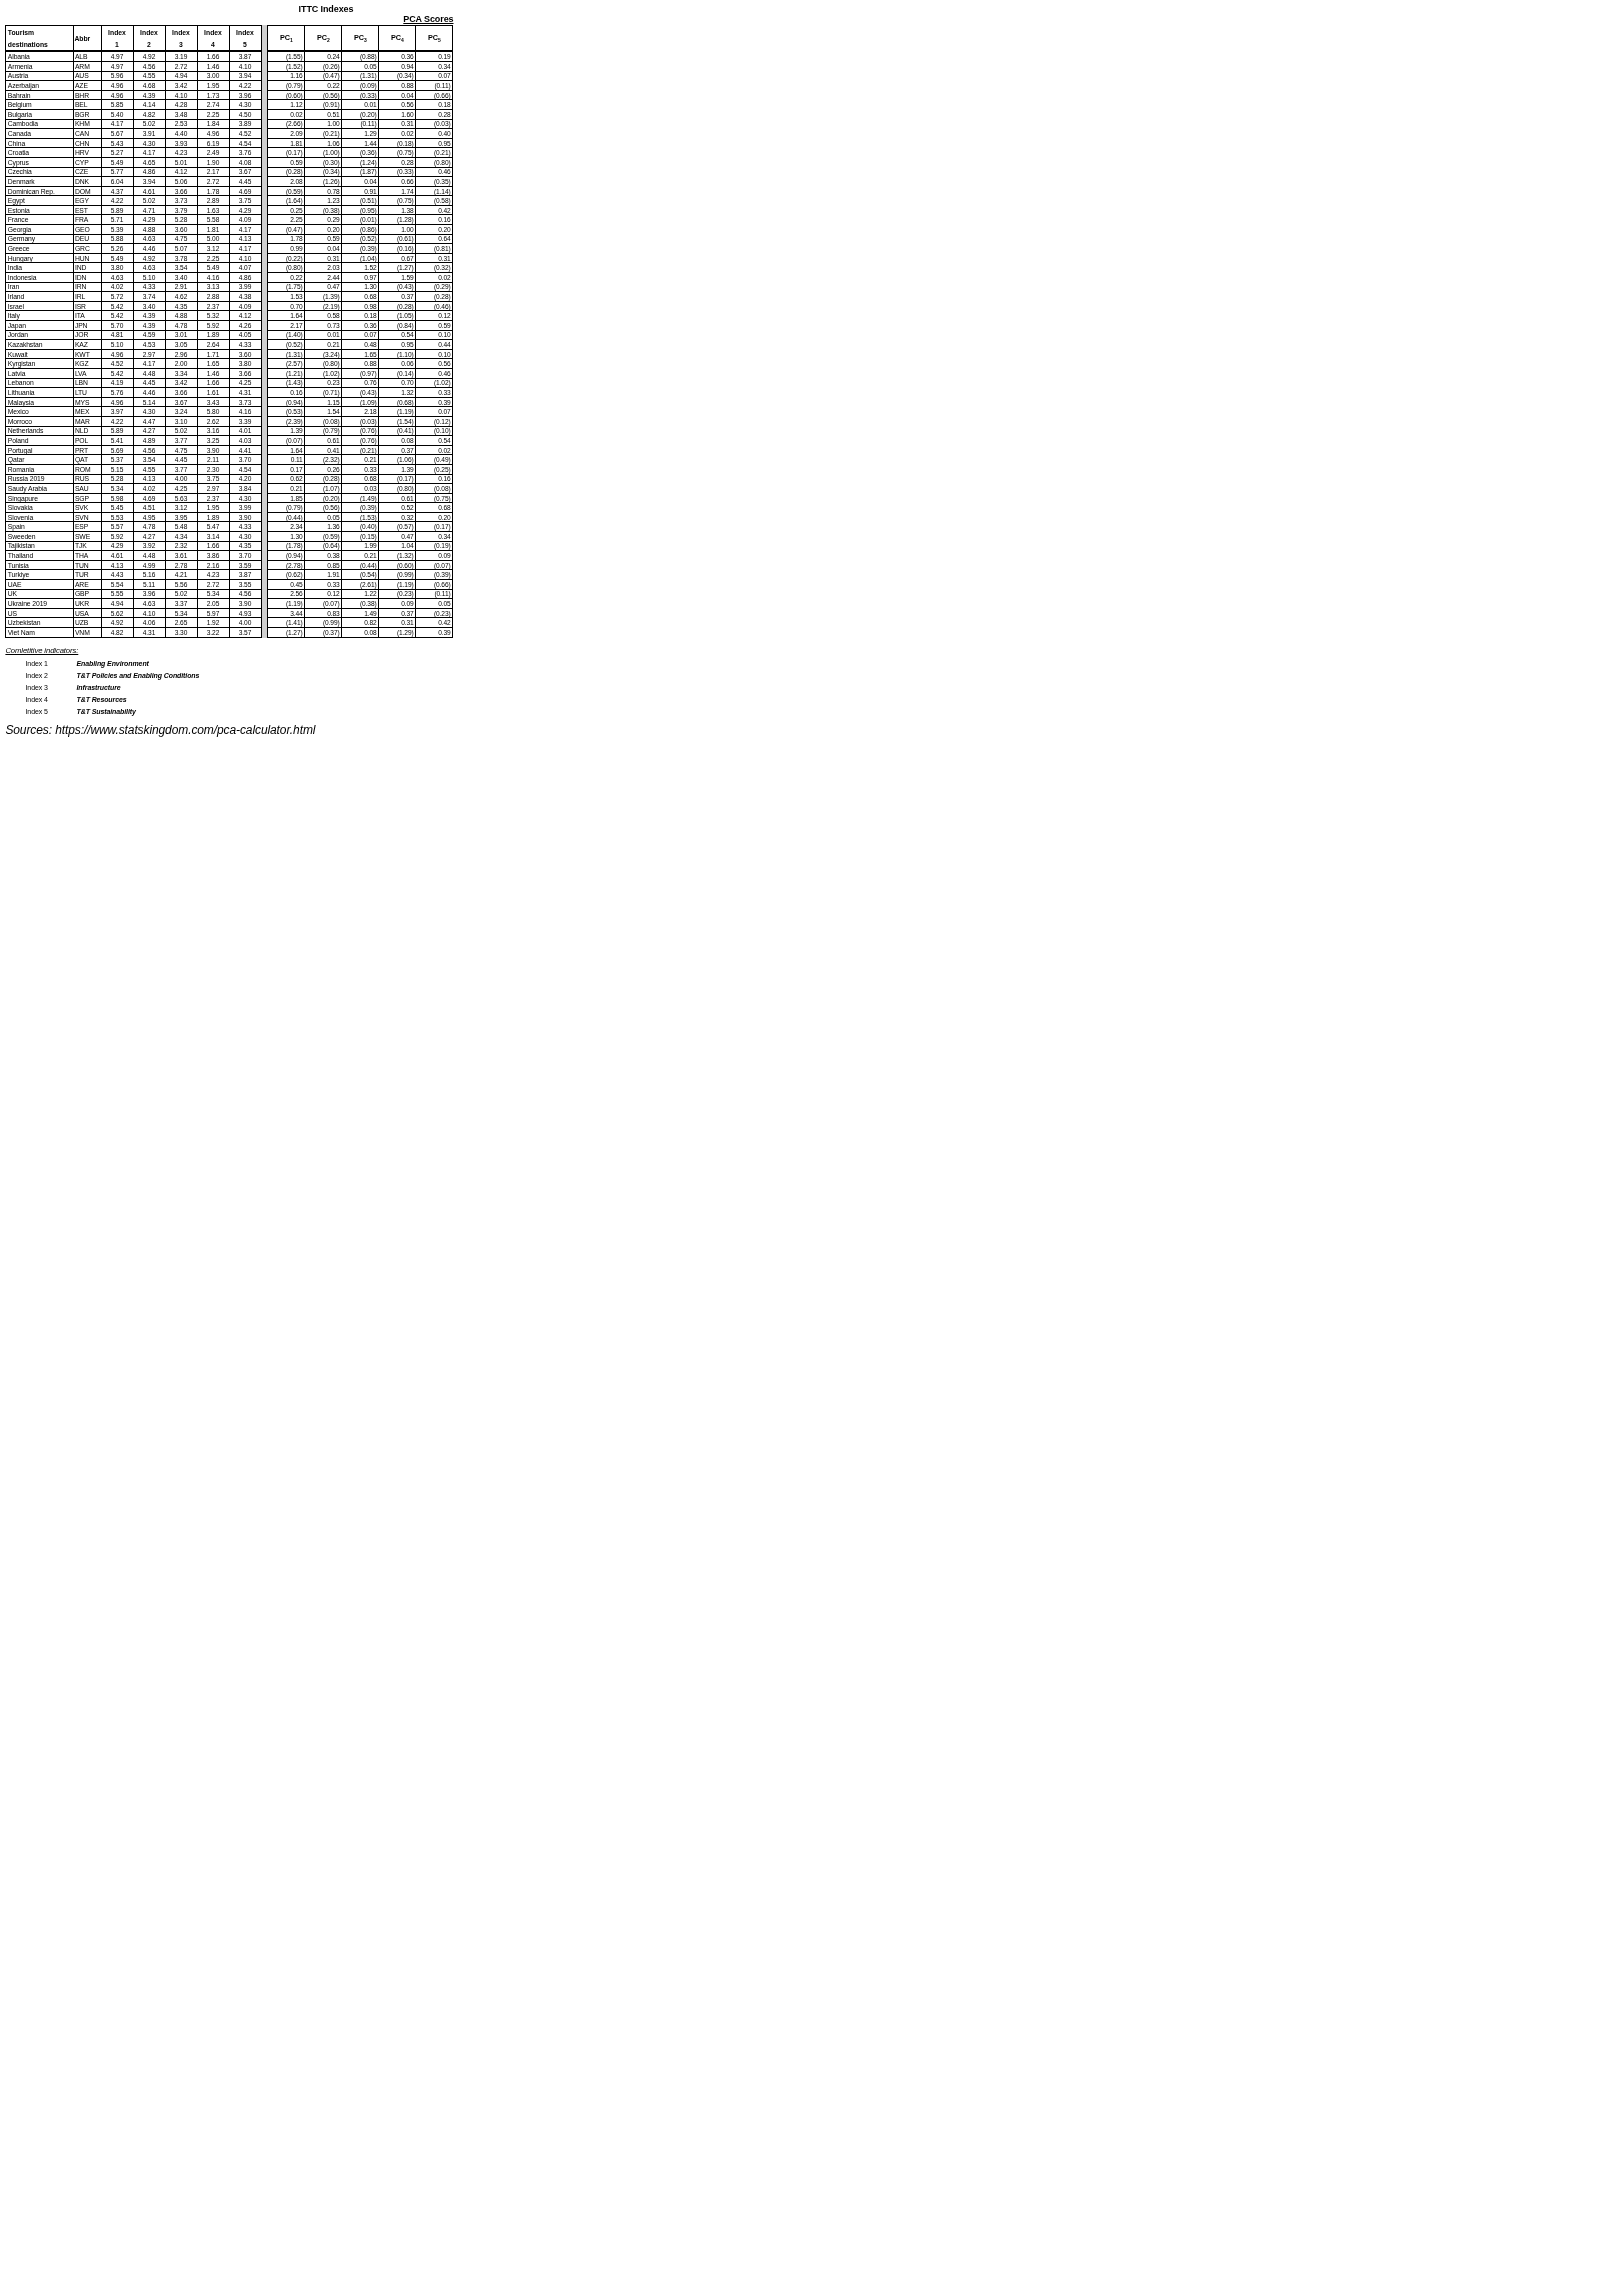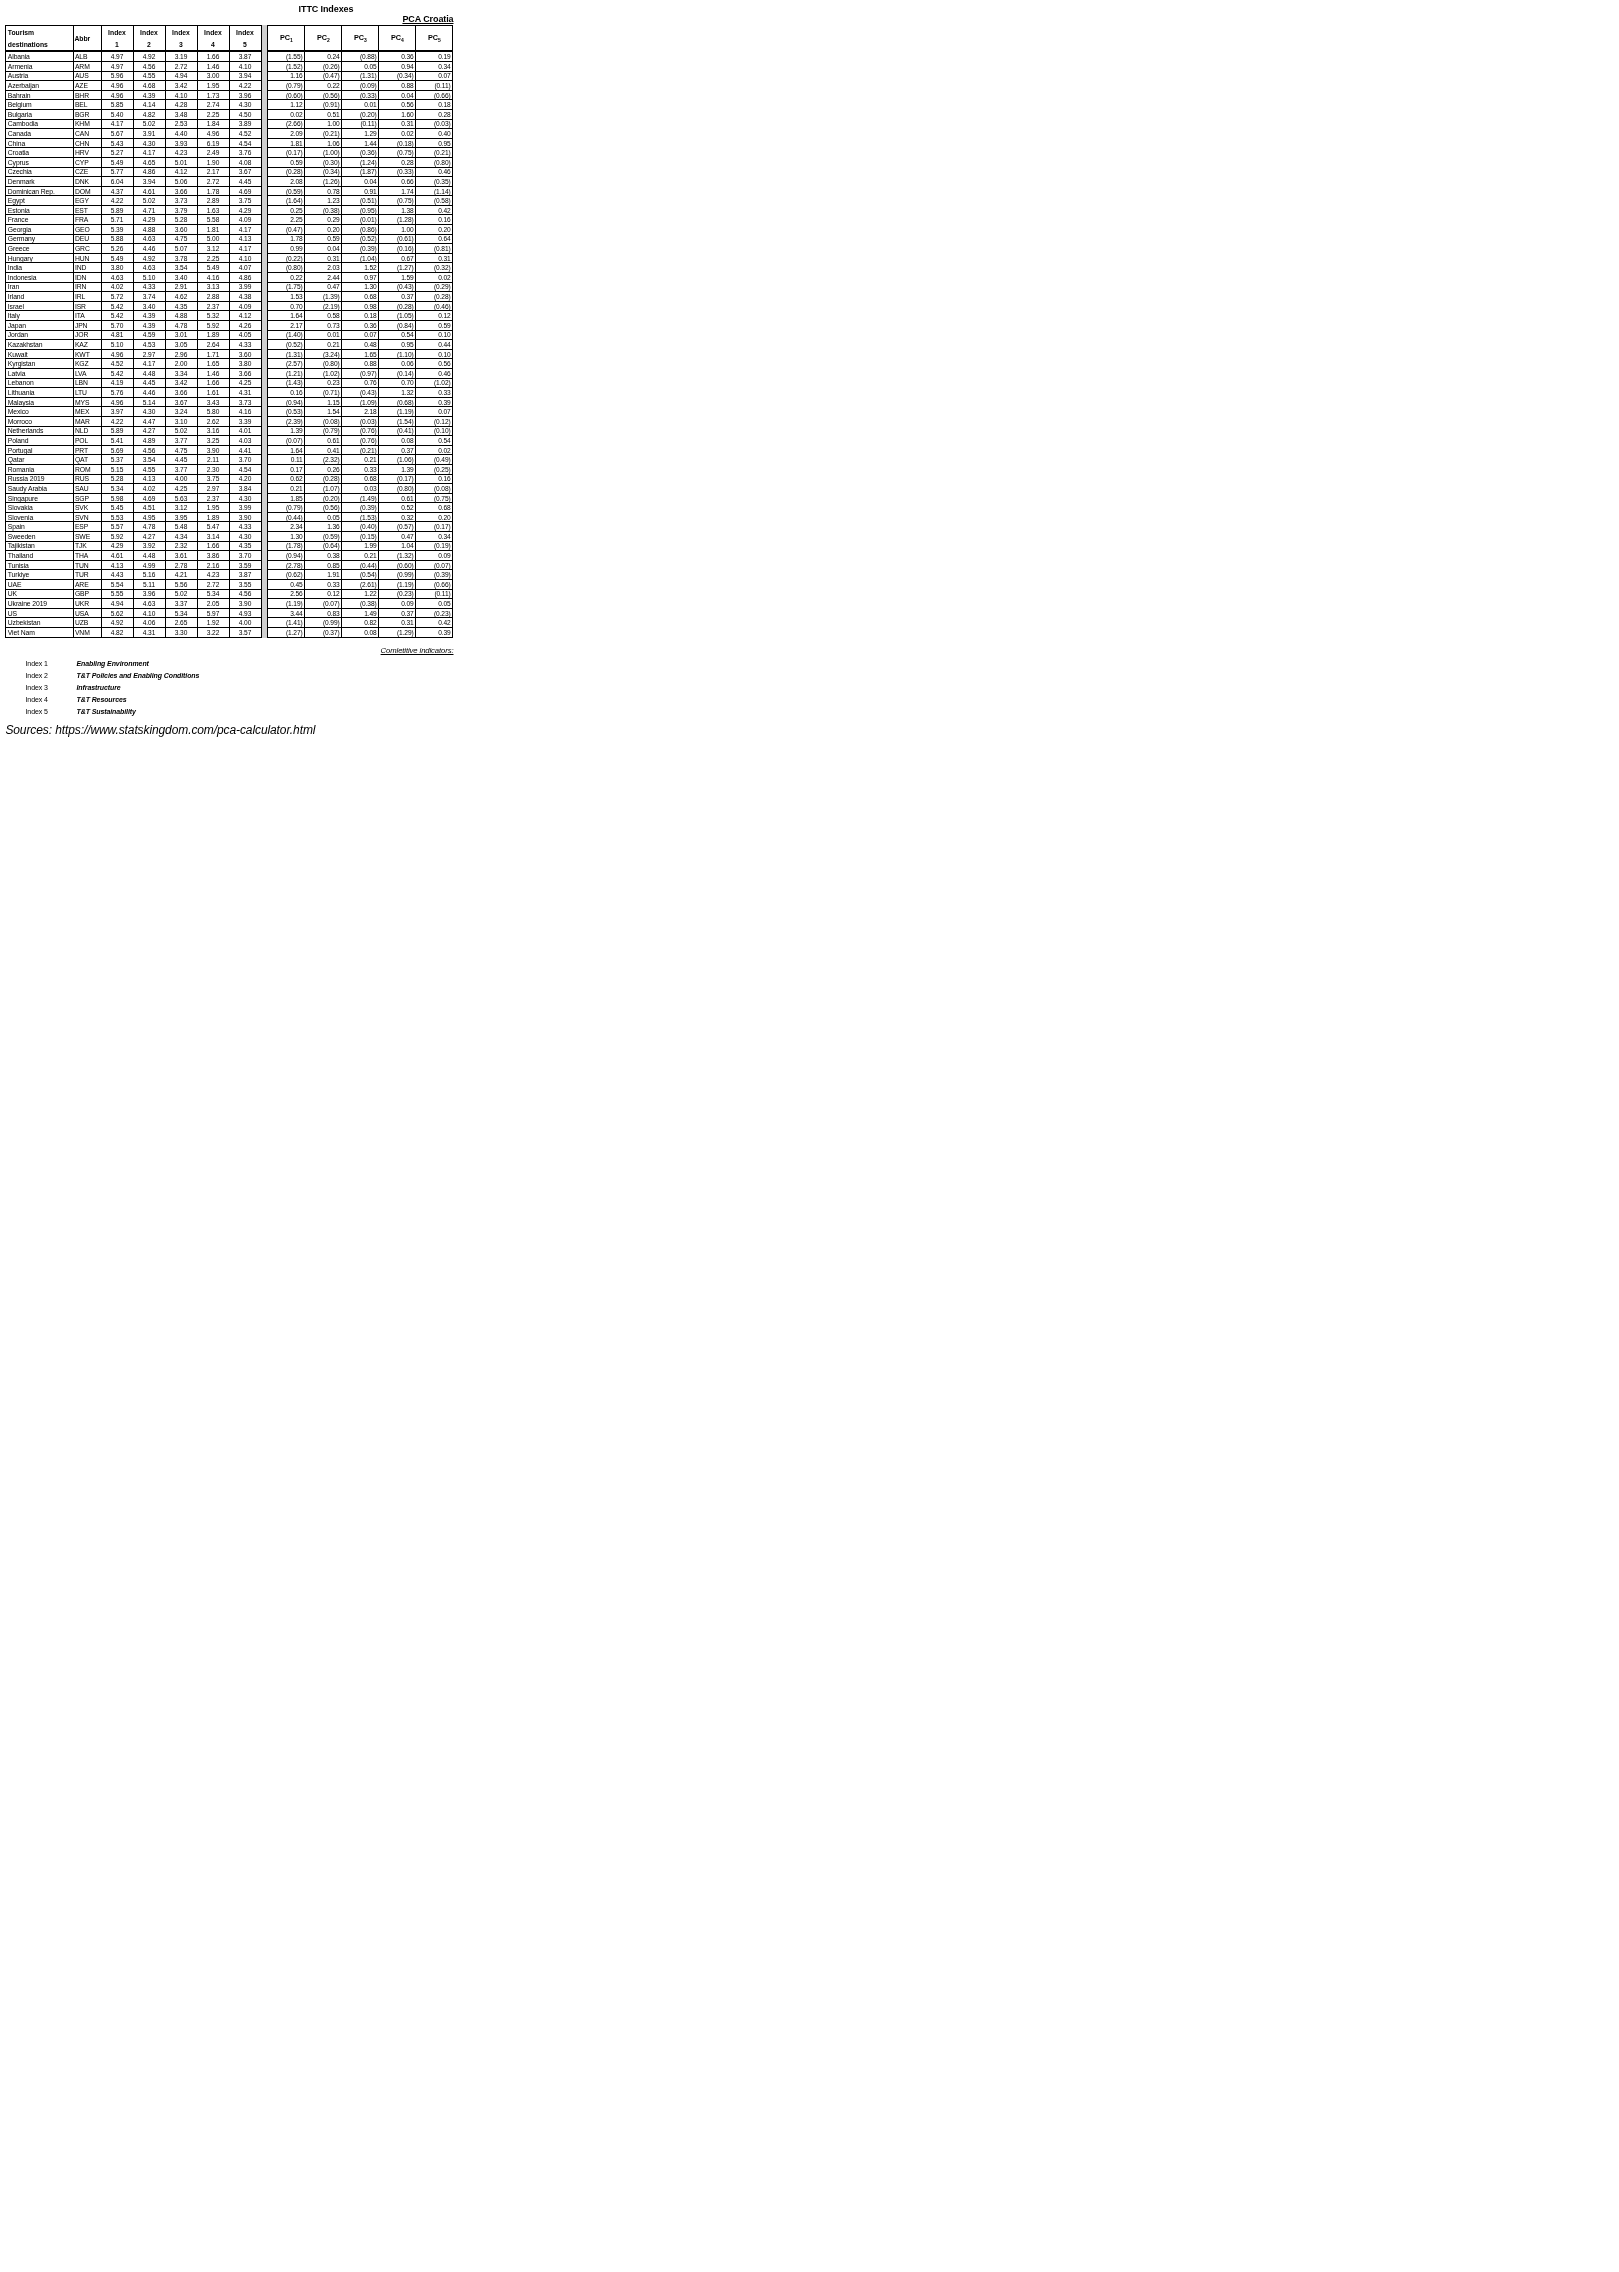--- a/index.html
+++ b/index.html
@@ -29,34 +29,34 @@
   .th-idx  { text-align:center; }
   .th-pc   { text-align:center; font-size:7.3px; }
   .th-pc sub { font-size:5px; }
 
   .c-name { text-align:left; padding-left:2.3px; font-size:6.8px; }
   .c-abbr { text-align:left; padding-left:1.4px; font-size:6.8px; }
   .c-num  { text-align:center; }
   .c-pc   { text-align:right; padding-right:1.8px; }
 
   
-  .f-heading { font-style:italic; text-decoration:underline; font-size:7.7px; margin:8.2px 0 5.5px 0.9px; letter-spacing:-0.1px;text-align:right; }
+  .f-heading { font-style:italic; text-decoration:underline; font-size:7.7px; margin:8.2px 0 5.5px 0.9px; letter-spacing:-0.1px; }
   .f-item { display:flex; margin:0 0 5px 21px; font-size:7px; }
   .f-label { width:51px; letter-spacing:-0.1px; }
   .f-desc { font-weight:bold; font-style:italic; letter-spacing:-0.1px; }
   .f-sources { font-style:italic; font-size:12px; margin:7.3px 0 0 0.9px; letter-spacing:-0.1px; }
 </style>
 </head>
 <body>
 
 <div class="page">
 
   <div class="titles-row">
     <div class="title-ittc">ITTC Indexes</div>
-    <div class="title-pca">PCA Croatia</div>
+    <div class="title-pca">PCA Scores</div>
   </div>
 
   <div class="tables">
 
     <table class="t-left">
       <colgroup>
         <col style="width:68px">
           <col style="width:28px">
         <col style="width:32px">
           <col style="width:32px">

